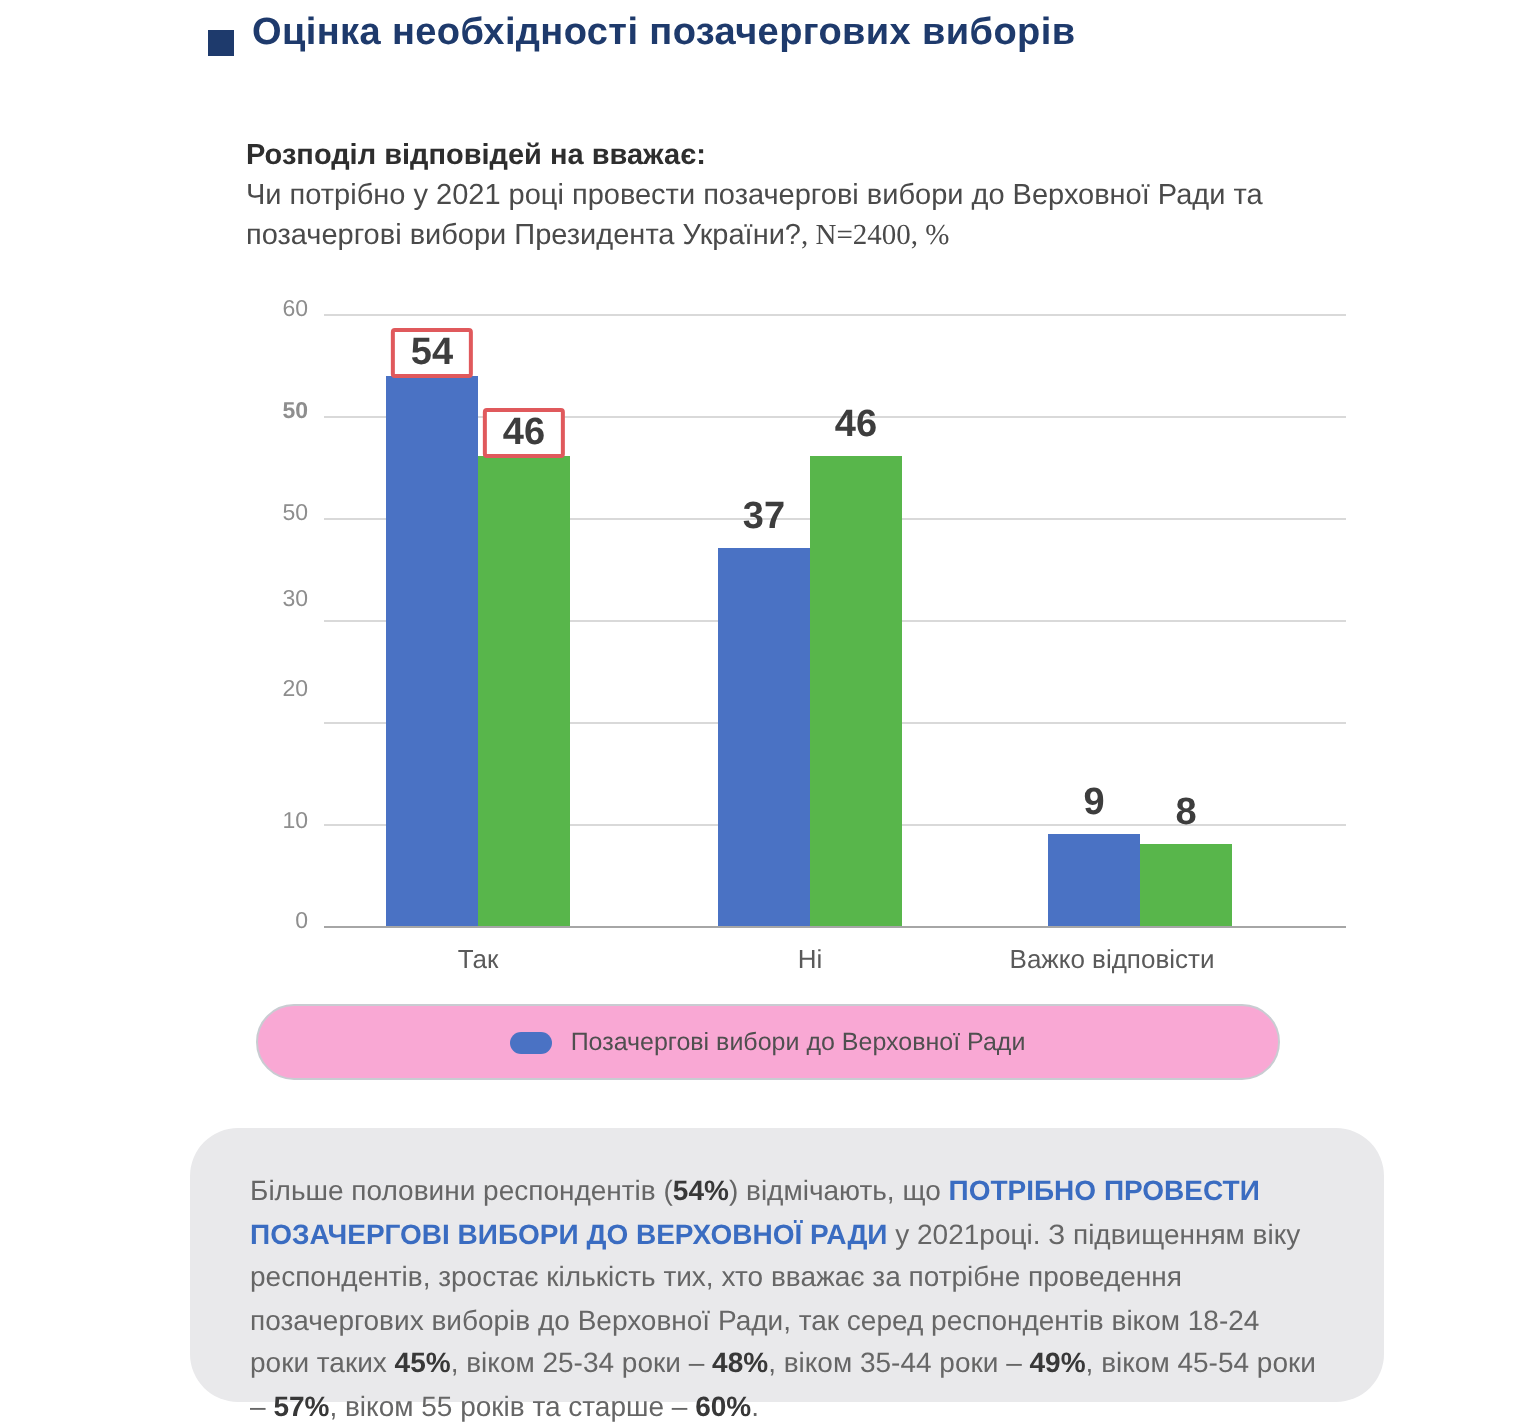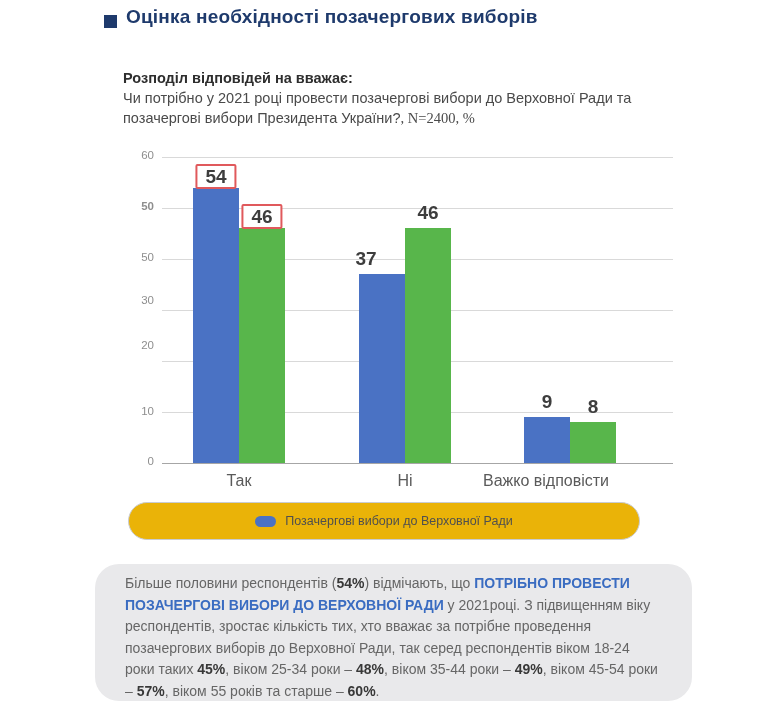--- a/index.html
+++ b/index.html
@@ -49,39 +49,39 @@
     position: absolute; transform: translateX(-50%);
     font-size: 19px; font-weight: 700; color: #3D3D3D; line-height: 16px;
     white-space: nowrap; z-index: 3;
   }
   .val-label.boxed {
     background: #ffffff; border: 2px solid #E0595C; border-radius: 2px;
     padding: 3px 8px 2px 8px;
   }
   .xlabel {
     position: absolute; transform: translateX(-50%); top: 322px;
-    font-size: 16px; color: #5A5A5A; white-space: nowrap;
+    font-size: 13px; color: #5A5A5A; white-space: nowrap;
   }
 
   
   .legend {
     position: absolute; left: 128px; top: 502px; width: 512px; height: 38px;
     border: 1px solid #C9CCD2; border-radius: 19px;
     display: flex; align-items: center; justify-content: center; gap: 16px;
-    box-sizing: border-box; background: #eab308;
+    box-sizing: border-box; background: #f9a8d4;
   }
   .legend-item { display: flex; align-items: center; gap: 9px; }
   .legend-swatch { width: 21px; height: 11px; border-radius: 5.5px; }
   .legend-label { font-size: 12.5px; color: #4F4F4F; white-space: nowrap; }
 
   
   .summary-box {
     position: absolute; left: 95px; top: 564px; width: 597px; height: 137px;
     background: #E9E9EB; border-radius: 24px; box-sizing: border-box;
-    padding: 9px 30px;
+    padding: 21px 30px;
   }
   .summary-text {
     font-size: 14px; line-height: 21.5px; color: #666666;
   }
   .summary-text .seg-b { font-weight: 700; color: #383838; }
   .summary-text .seg-bb { font-weight: 700; color: #3A6CC1; }
 </style>
 </head>
 <body>
 
@@ -111,32 +111,32 @@
       <div class="gridline" style="top: 204px;"></div>
       <div class="gridline" style="top: 153px;"></div>
       <div class="gridline" style="top: 102px;"></div>
       <div class="gridline" style="top: 51px;"></div>
       <div class="gridline" style="top: 0px;"></div>
       <div class="bar" style="left: 31px; bottom: 0px; width: 46px; height: 275px; background: rgb(74, 114, 196); z-index: 2;"></div>
       <div class="val-label boxed" style="left: 54px; bottom: 274px; border-color: rgb(224, 89, 92);">54</div>
       <div class="bar" style="left: 77px; bottom: 0px; width: 46px; height: 235px; background: rgb(88, 182, 75); z-index: 2;"></div>
       <div class="val-label boxed" style="left: 100px; bottom: 234px; border-color: rgb(224, 89, 92);">46</div>
       <div class="bar" style="left: 197px; bottom: 0px; width: 46px; height: 189px; background: rgb(74, 114, 196); z-index: 2;"></div>
-      <div class="val-label" style="left: 204px; bottom: 196px;">37</div>
+      <div class="val-label" style="left: 220px; bottom: 196px;">37</div>
       <div class="bar" style="left: 243px; bottom: 0px; width: 46px; height: 235px; background: rgb(88, 182, 75); z-index: 2;"></div>
       <div class="val-label" style="left: 266px; bottom: 242px;">46</div>
       <div class="bar" style="left: 362px; bottom: 0px; width: 46px; height: 46px; background: rgb(74, 114, 196); z-index: 2;"></div>
       <div class="val-label" style="left: 385px; bottom: 53px;">9</div>
       <div class="bar" style="left: 408px; bottom: 0px; width: 46px; height: 41px; background: rgb(88, 182, 75); z-index: 2;"></div>
       <div class="val-label" style="left: 431px; bottom: 48px;">8</div>
     </div>
   <div id="xaxis">
       <div class="xlabel" style="left: 111px;">Так</div>
       <div class="xlabel" style="left: 277px;">Ні</div>
-      <div class="xlabel" style="left: 418px; text-align: center;">Важко відповісти</div>
+      <div class="xlabel" style="left: 428px; text-align: center;">Важко відповісти</div>
     </div>
 </div>
 
 <div class="legend">
   <div class="legend-item">
     <span class="legend-swatch" id="sw0" style="background: rgb(74, 114, 196);"></span>
     <span class="legend-label">Позачергові вибори до Верховної Ради</span>
   </div>
 </div>
 

